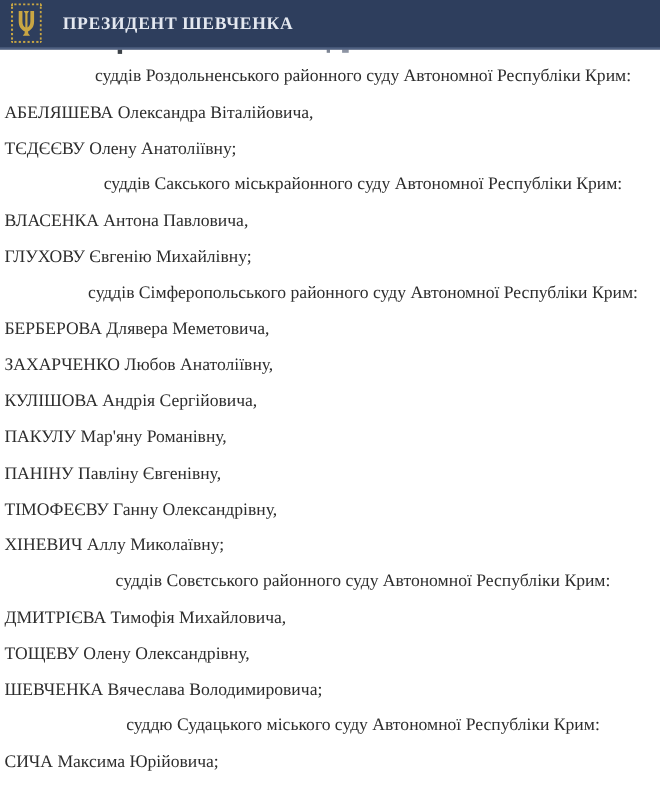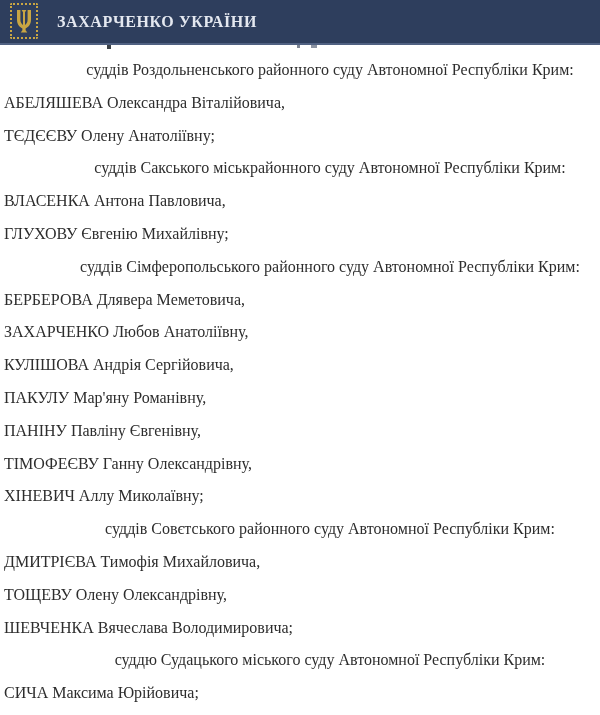--- a/index.html
+++ b/index.html
@@ -71,21 +71,21 @@
 <body>
 
 <div class="page">
 
   <header class="site-header">
     <span class="emblem">
       <svg viewBox="0 0 16 24" xmlns="http://www.w3.org/2000/svg" aria-hidden="true">
         <path fill="#c9a643" d="M1 1 h3.4 v9.6 c0 2.8 1 4.4 2.6 5.3 V3.2 L5.6 1 h4.8 L9 3.2 v12.7 c1.6-0.9 2.6-2.5 2.6-5.3 V1 H15 v9.6 c0 4.6-2.3 7.5-5.4 8.9 v1.7 l1.7 2.3 H4.7 l1.7-2.3 v-1.7 C3.3 18.1 1 15.2 1 10.6 Z"></path>
       </svg>
     </span>
-    <span class="site-title">ЗАХАРЧЕНКО УКРАЇНИ</span>
+    <span class="site-title">ПРЕЗИДЕНТ ШЕВЧЕНКА</span>
   </header>
 
   <span class="frag frag-1"></span>
   <span class="frag frag-2"></span>
   <span class="frag frag-3"></span>
 
   <main class="doc">
       <p class="line court">суддів Роздольненського районного суду Автономної Республіки Крим:</p>
       <p class="line name">АБЕЛЯШЕВА Олександра Віталійовича,</p>
       <p class="line name">ТЄДЄЄВУ Олену Анатоліївну;</p>

